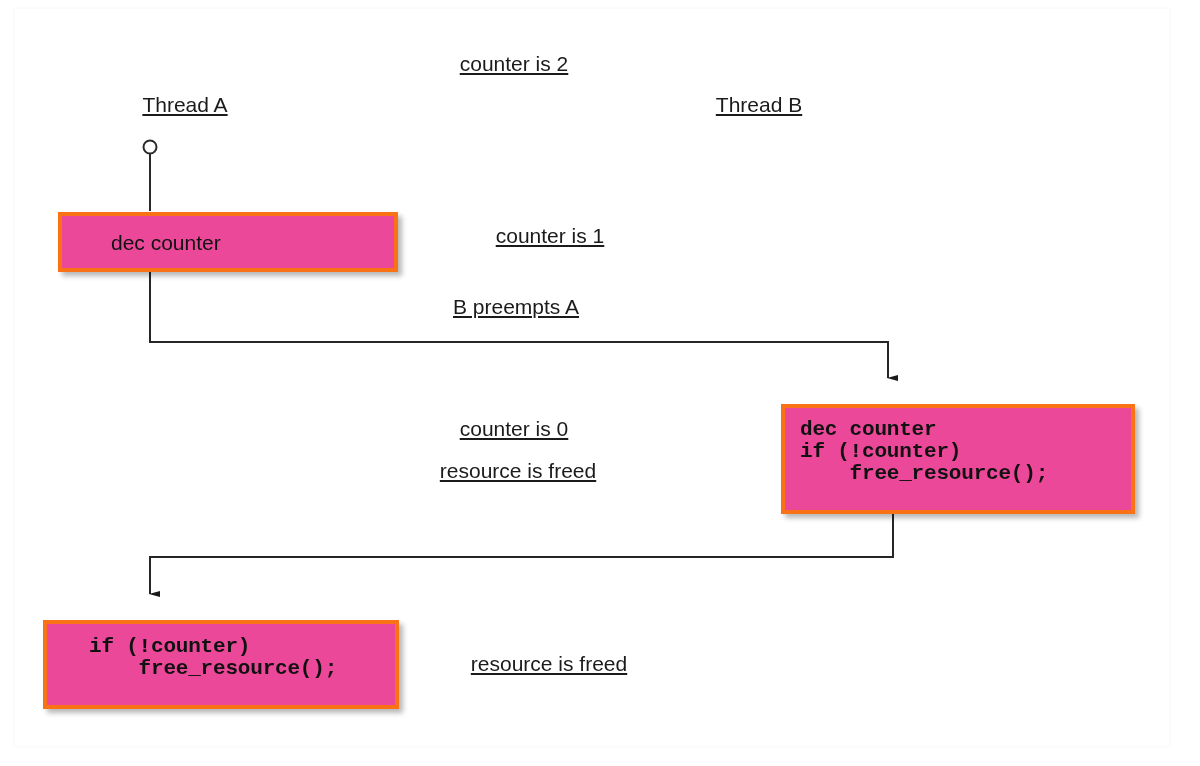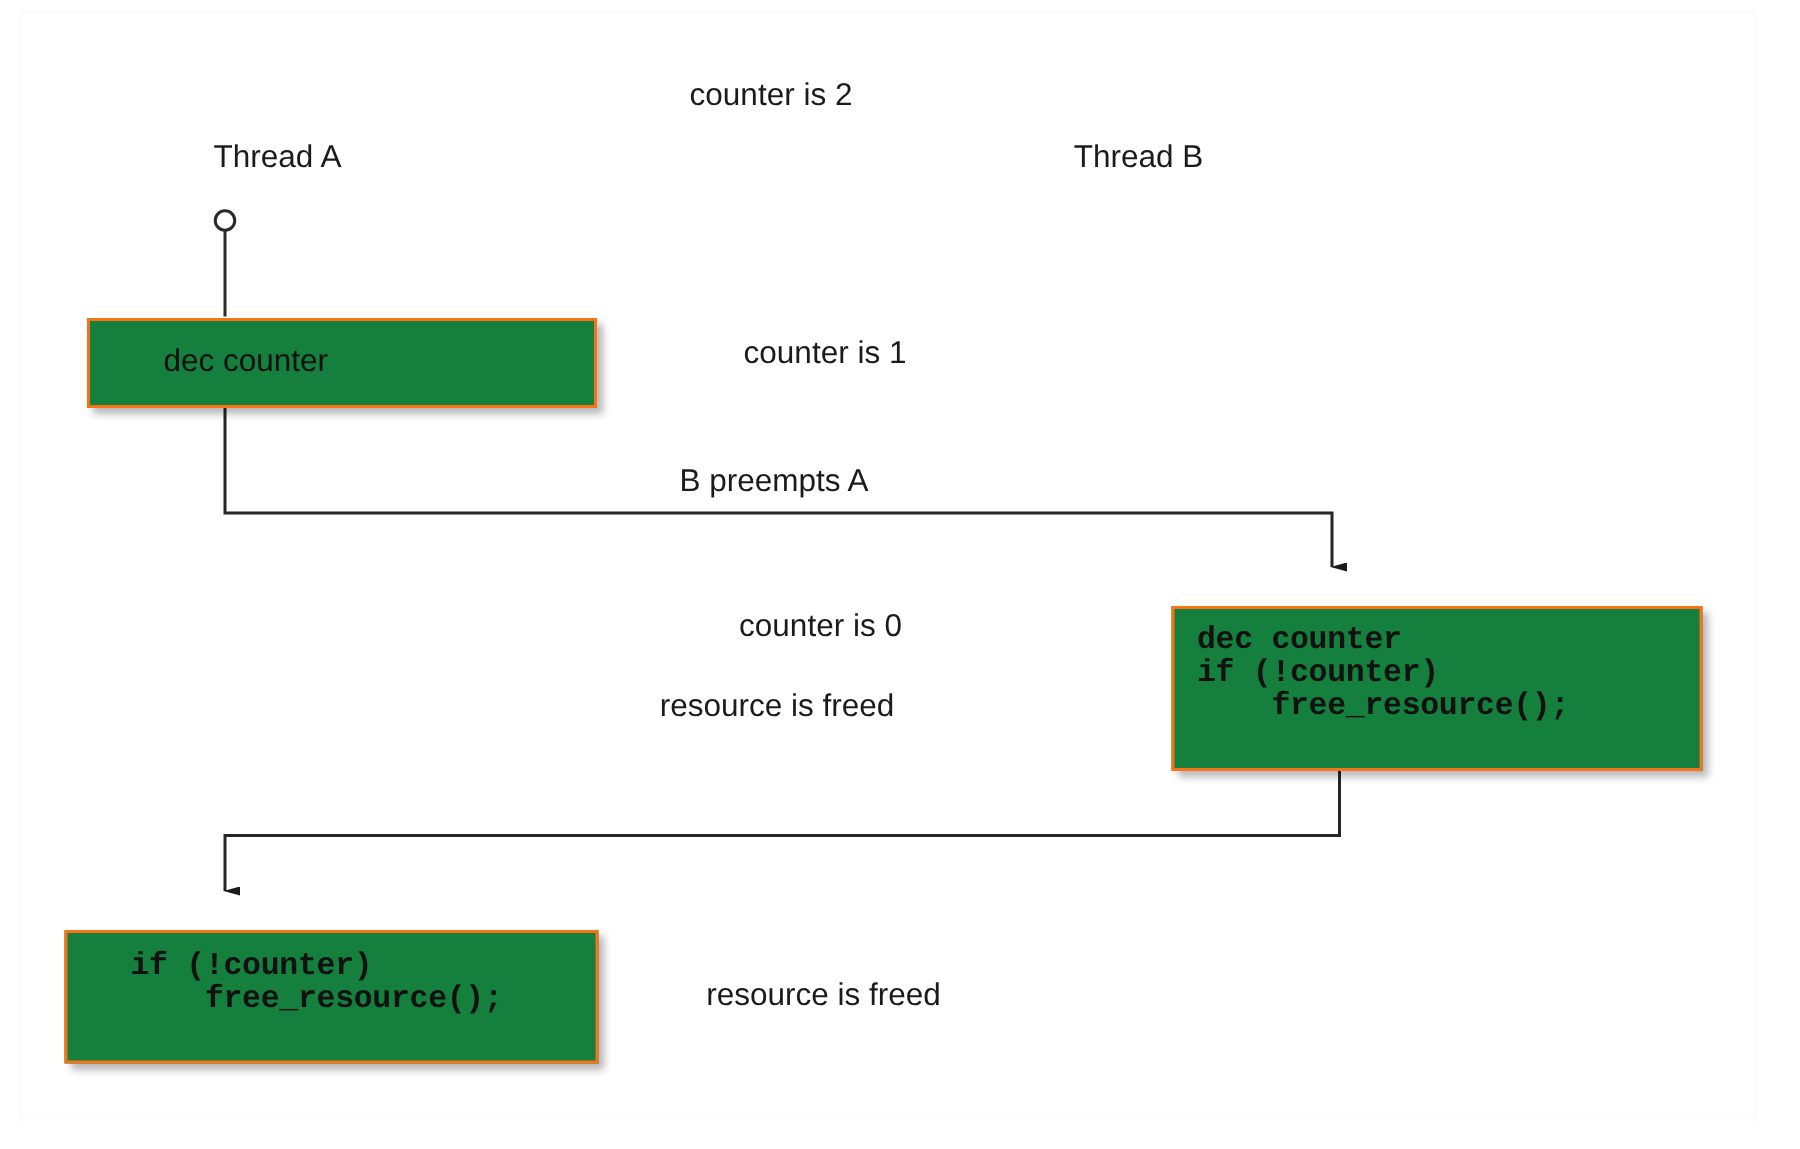--- a/index.html
+++ b/index.html
@@ -31,25 +31,26 @@
     position: absolute;
     color: #1b1b1b;
     font-size: 21px;
     line-height: 1.15;
     white-space: pre;
     font-family: "Liberation Sans", sans-serif;
   }
   .lbl.center {
     text-align: center;
     transform: translateX(-50%);
+    text-decoration: underline;
   }
   .node {
     position: absolute;
-    background: #15803d;
-    border: 2px solid #f97316;
+    background: #ec4899;
+    border: 4px solid #f97316;
     box-sizing: border-box;
     box-shadow: 4px 4px 5px rgba(0,0,0,0.28);
   }
   .node .code {
     position: absolute;
     white-space: pre;
     color: #111111;
     font-family: "Liberation Mono", "DejaVu Sans Mono", monospace;
     font-size: 21px;
     line-height: 1.08;
@@ -95,23 +96,23 @@
   </svg>
 
   <div class="lbl center" style="left:160px; top:93px;margin-left:25px;">Thread A</div>
 
   <div class="lbl center" style="left:759px; top:93px;">Thread B</div>
 
   <div class="lbl center" style="left:514px; top:52px;">counter is 2</div>
 
   <div class="lbl center" style="left:529px; top:224px;margin-left:21px;">counter is 1</div>
 
-  <div class="lbl center" style="left:516px; top:309px;">B preempts A</div>
+  <div class="lbl center" style="left:516px; top:295px;">B preempts A</div>
 
-  <div class="lbl center" style="left:514px; top:406px;margin-left:33px;">counter is 0</div>
+  <div class="lbl center" style="left:514px; top:417px;">counter is 0</div>
 
   <div class="lbl center" style="left:518px; top:459px;">resource is freed</div>
 
 
   <div class="lbl center" style="left:549px; top:652px;">resource is freed</div>
 
   <div class="node" style="left:58px; top:212px; width:340px; height:60px;">
     <div class="plain" style="left:49px; top:15px;">dec counter</div>
   </div>
 

